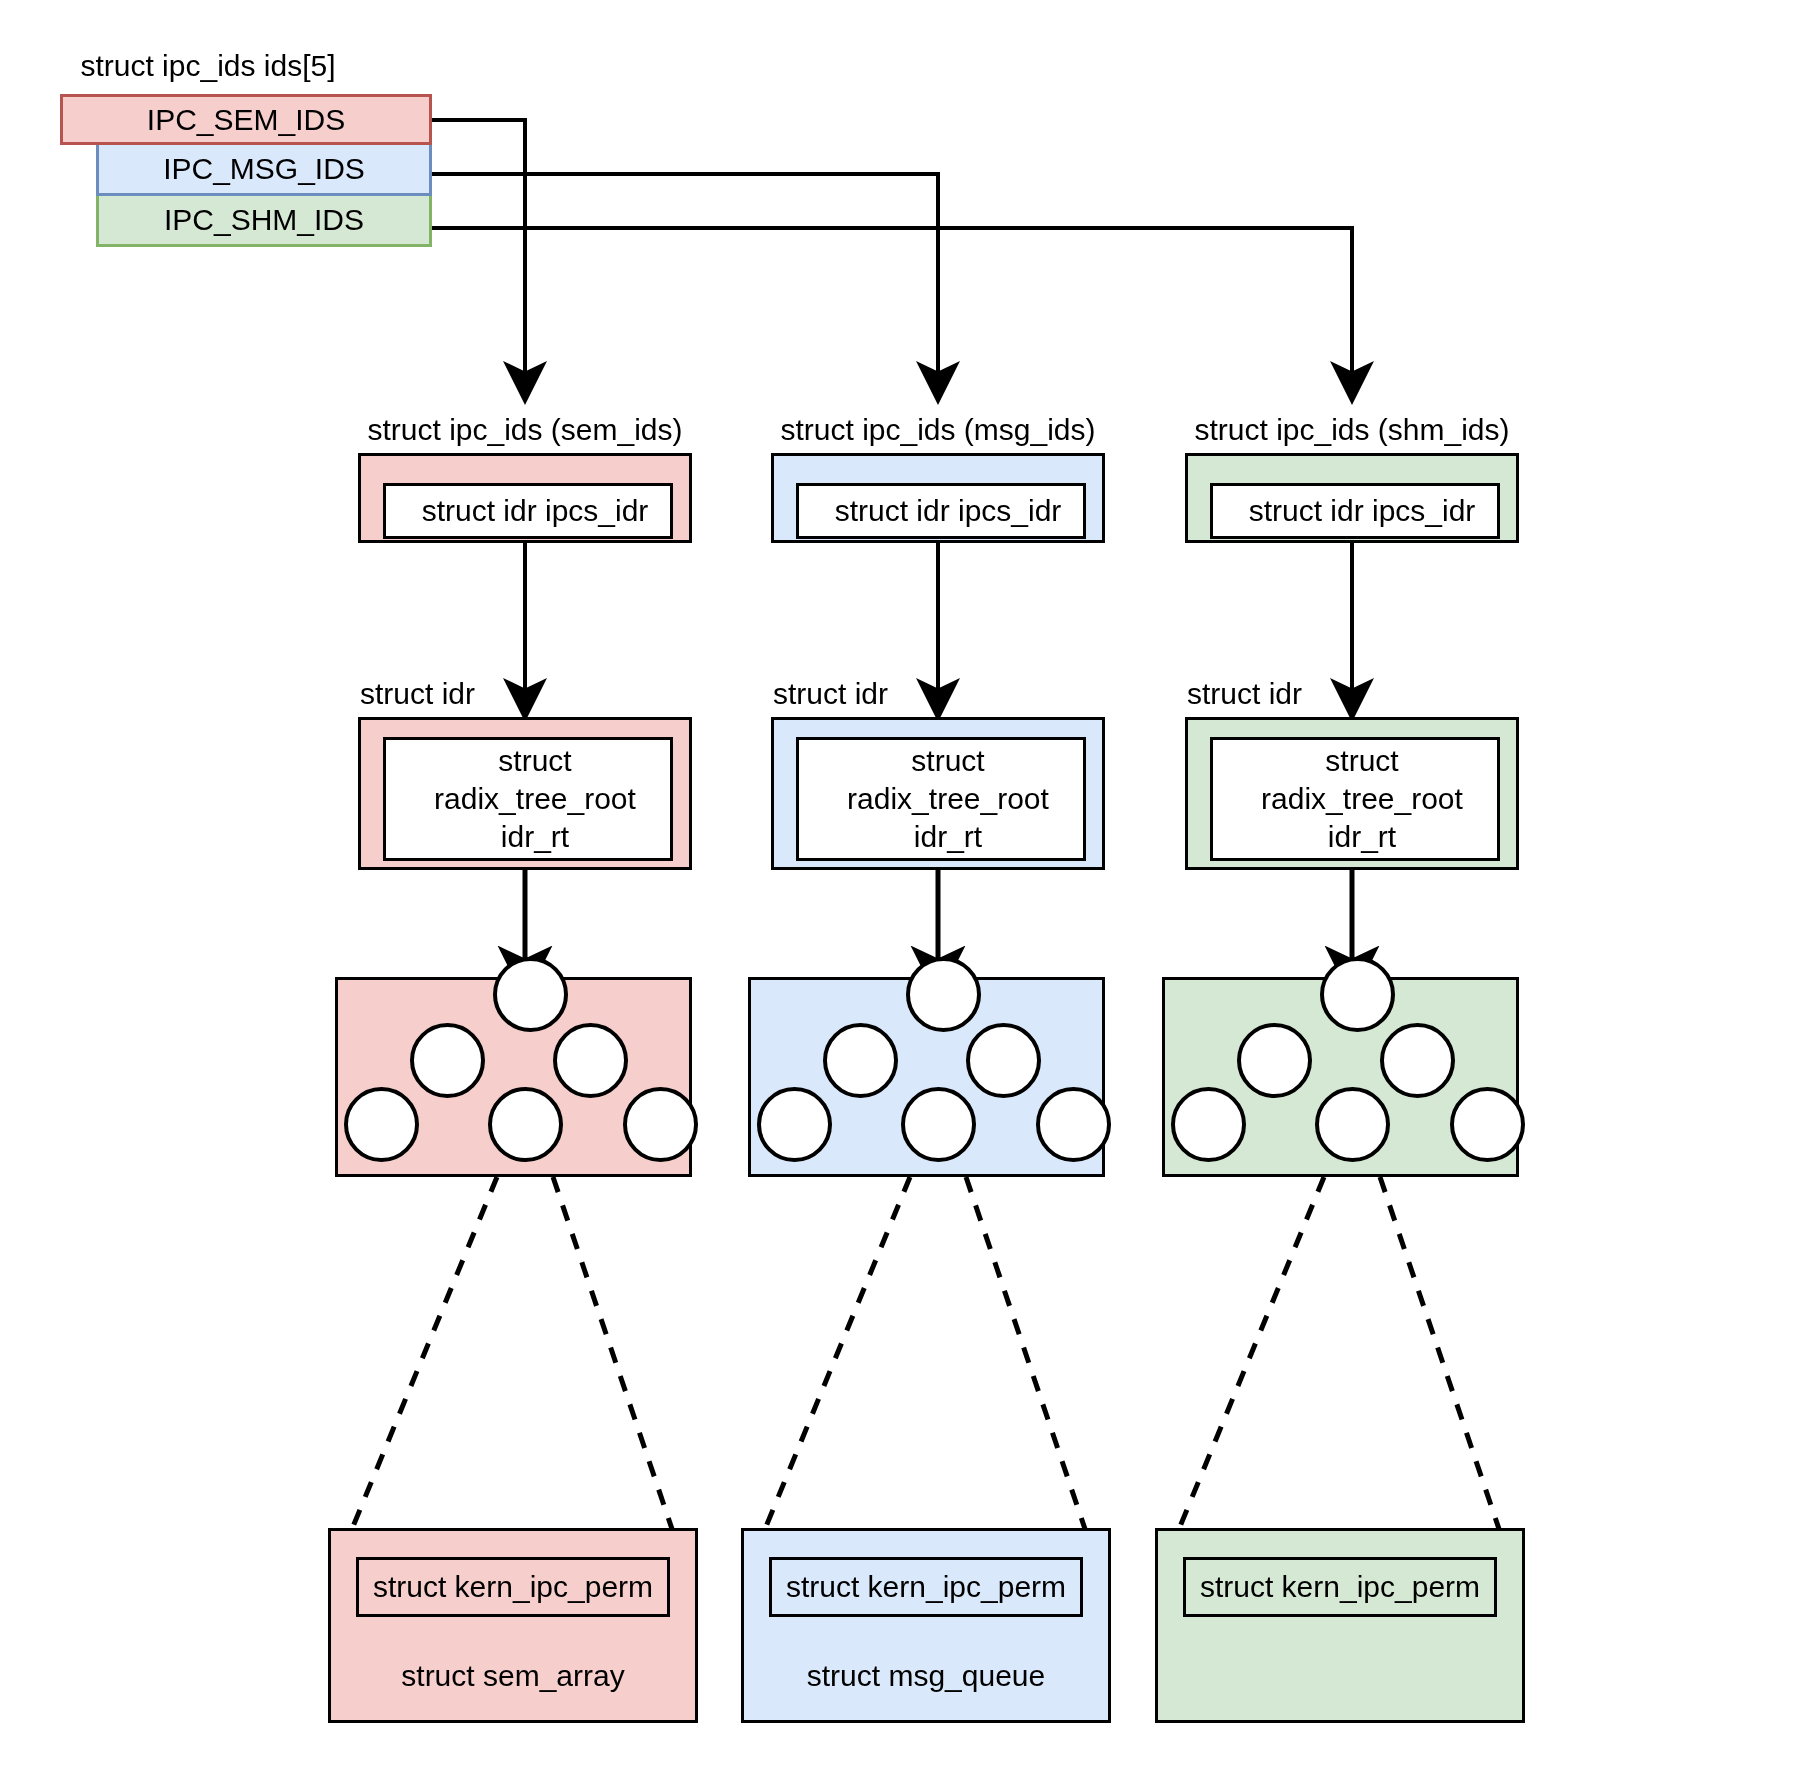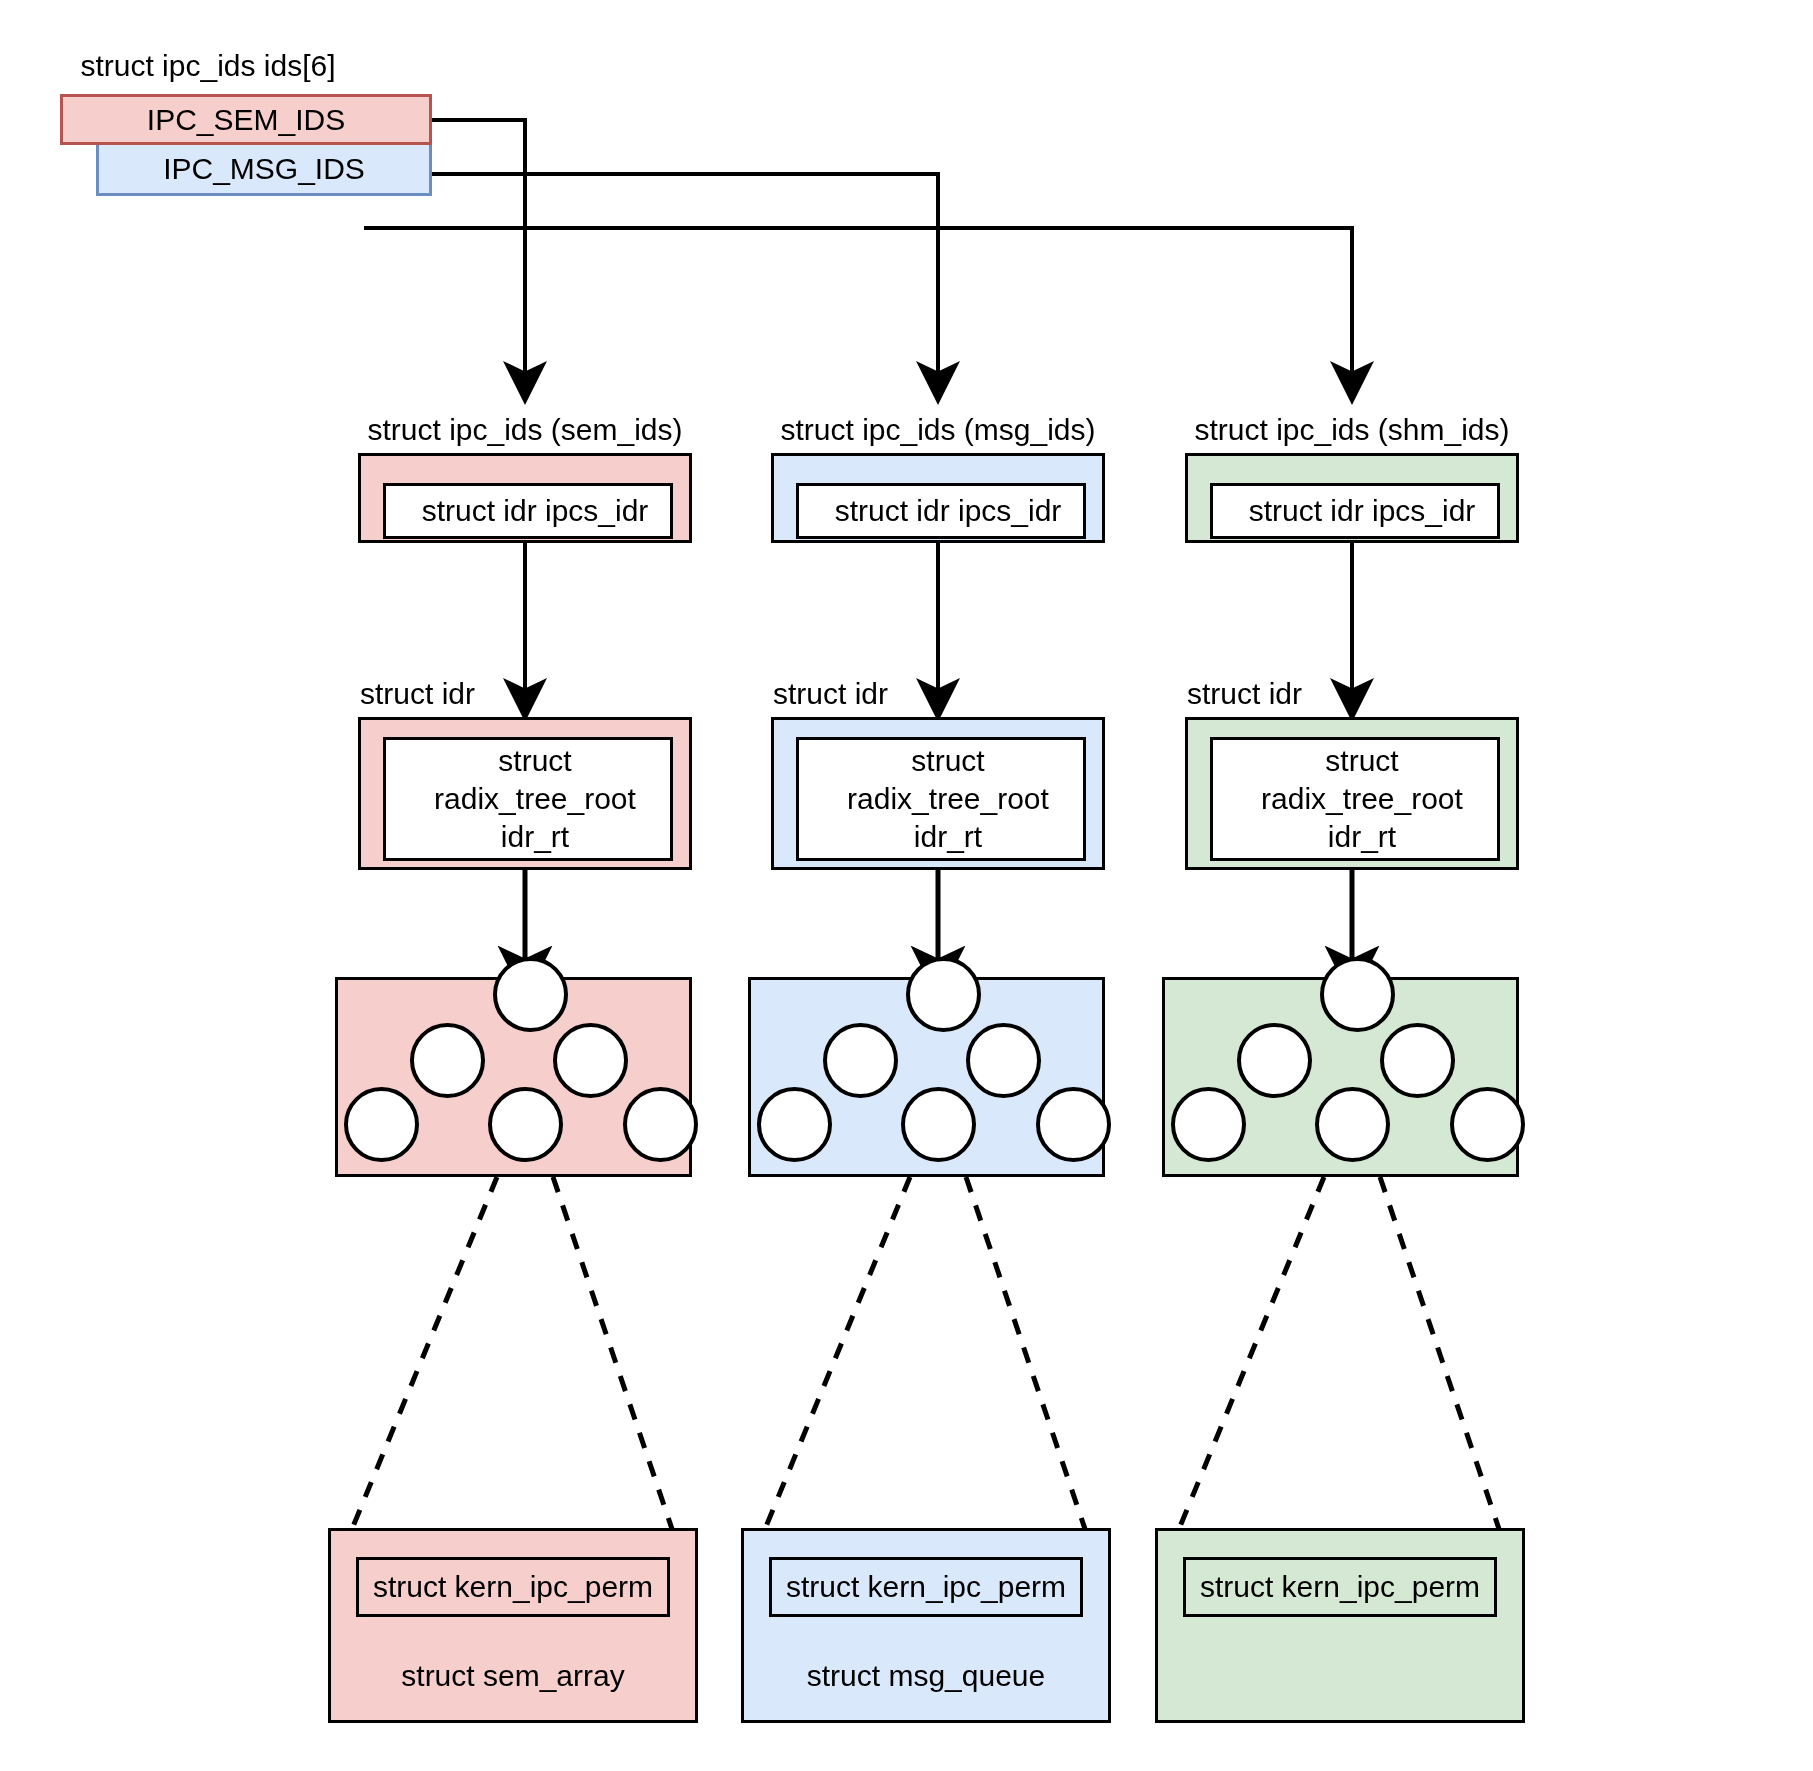--- a/index.html
+++ b/index.html
@@ -182,24 +182,25 @@
     <g stroke="#000000" stroke-width="5" fill="none" stroke-dasharray="16,14">
       <path d="M497,1177 L352,1529"></path>
       <path d="M553,1177 L672,1529"></path>
       <path d="M910,1177 L765,1529"></path>
       <path d="M966,1177 L1085,1529"></path>
       <path d="M1324,1177 L1179,1529"></path>
       <path d="M1380,1177 L1499,1529"></path>
     </g>
   </svg>
 
-  <div class="ids-title">struct ipc_ids ids[6]</div>
+  <div class="ids-title">struct ipc_ids ids[5]</div>
   <div class="ids-table">
     <div class="ids-row sem-fill">IPC_SEM_IDS</div>
     <div class="ids-row msg-fill">IPC_MSG_IDS</div>
+    <div class="ids-row shm-fill">IPC_SHM_IDS</div>
   </div>
 
   <div class="col-label" style="left:360px; top:412px; width:330px;">struct ipc_ids (sem_ids)</div>
   <div class="obox sem-fill" style="left:358px; top:453px; width:334px; height:90px;">
     <div class="inner-white" style="left:22px; top:27px; width:290px; height:56px;">struct idr ipcs_idr</div>
   </div>
 
   <div class="side-label" style="left:360px; top:676px;">struct idr</div>
   <div class="obox sem-fill" style="left:358px; top:717px; width:334px; height:153px;">
     <div class="inner-white" style="left:22px; top:17px; width:290px; height:124px; flex-direction:column;">

